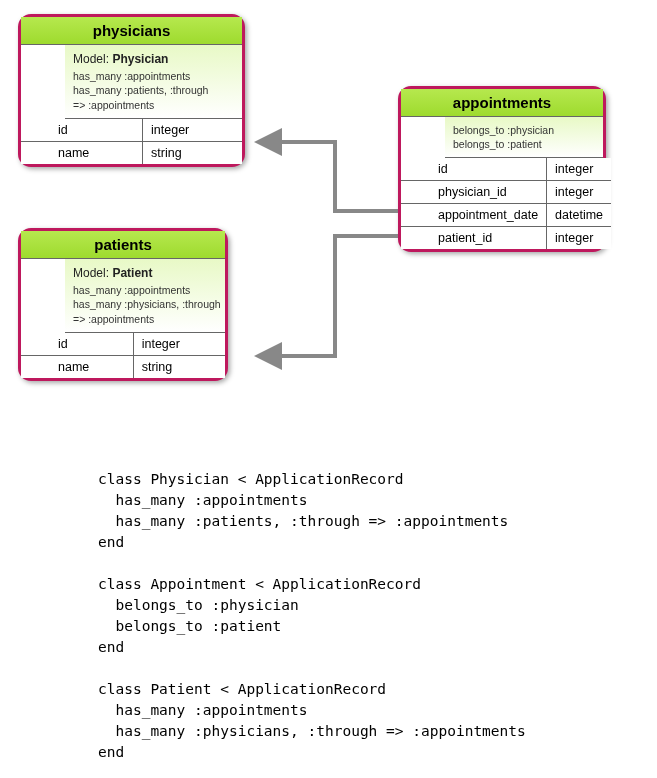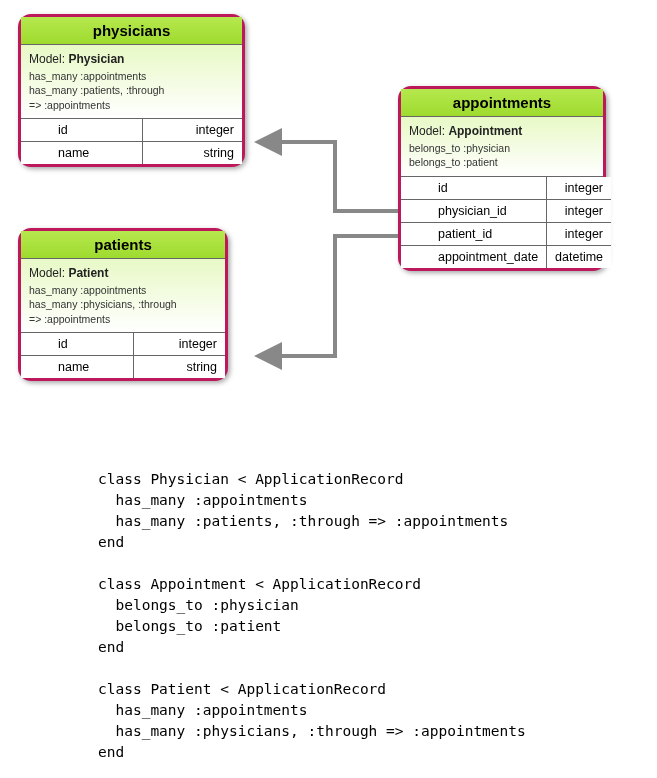--- a/index.html
+++ b/index.html
@@ -30,36 +30,37 @@
     padding: 5px 0;
     border-bottom: 1px solid #666;
   }
   .entity-meta {
     background: linear-gradient(#e8f9c6, #ffffff);
     padding: 6px 0 6px 8px;
     border-bottom: 1px solid #666;
     font-size: 10.5px;
     color: #333;
     line-height: 1.35;
+    margin-left: 44px;
   }
   .entity-meta .model-line { font-size: 12px; margin-bottom: 2px; color:#222;}
   .entity-meta .model-line b { font-weight: bold; }
   .cols-table {
     width: 100%;
     border-collapse: collapse;
     font-size: 12.5px;
   }
   .cols-table td {
     border: 1px solid #666;
     padding: 4px 8px;
     background: #fff;
   }
   .cols-table tr:first-child td { border-top: none; }
   .cols-table td:first-child { border-left: none; padding-left: 37px; }
-  .cols-table td:last-child { border-right: none; text-align: right; }
+  .cols-table td:last-child { border-right: none; }
   .cols-table tr:last-child td { border-bottom: none; }
   .w-name { width: 55%; }
   .w-type { width: 45%; }
   svg.arrows {
     position: absolute;
     left: 0; top: 0;
     width: 657px;
     height: 430px;
     pointer-events: none;
   }
@@ -119,41 +120,40 @@
             <td class="w-name">name</td>
             <td class="w-type">string</td>
           </tr>
     </tbody>
       </table>
   </div>
 
   <div class="entity" style="left:398px; top:86px; width:208px;">
     <div class="entity-header">appointments</div>
     <div class="entity-meta">
-      <div class="model-line"><span>Model:</span> <b>Appointment</b></div>
       <div>belongs_to :physician</div>
       <div>belongs_to :patient</div>
     </div>
     <table class="cols-table">
       <tbody>
           <tr>
             <td class="w-name">id</td>
             <td class="w-type">integer</td>
           </tr>
       <tr>
             <td class="w-name">physician_id</td>
             <td class="w-type">integer</td>
           </tr>
       <tr>
+            <td class="w-name">appointment_date</td>
+            <td class="w-type">datetime</td>
+          </tr>
+      <tr>
             <td class="w-name">patient_id</td>
             <td class="w-type">integer</td>
-          </tr>
-      <tr>
-            <td class="w-name">appointment_date</td>
-            <td class="w-type">datetime</td>
           </tr>
     </tbody>
       </table>
   </div>
 
   <svg class="arrows">
     <defs>
       <marker id="arrowhead" markerWidth="7" markerHeight="7" refX="6" refY="3.5" orient="auto">
         <polygon points="0 0, 7 3.5, 0 7" fill="#888"></polygon>
       </marker>

